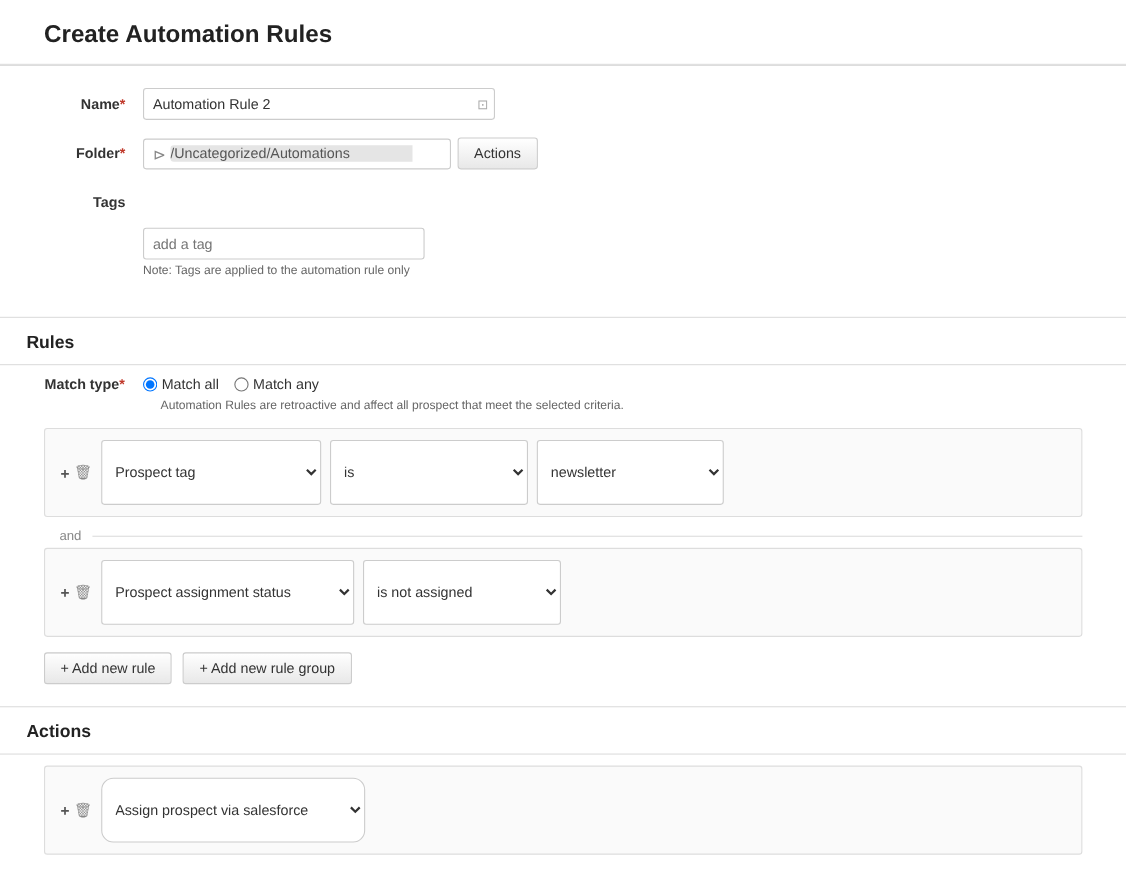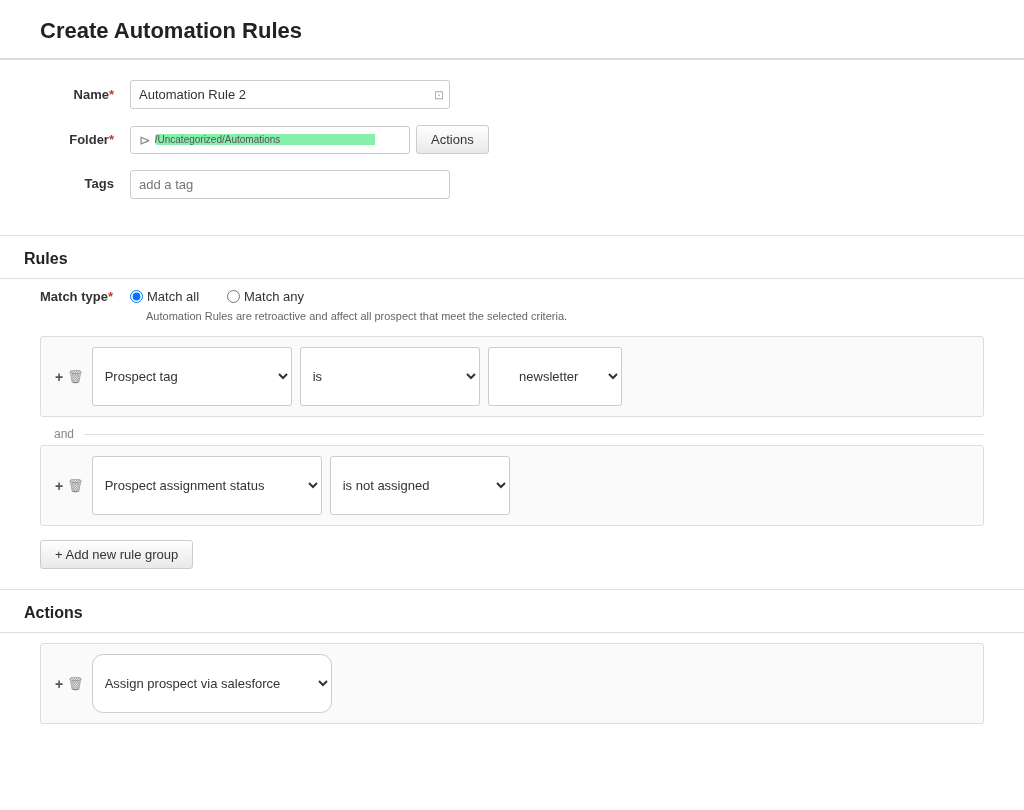--- a/index.html
+++ b/index.html
@@ -64,23 +64,23 @@
     .folder-icon {
       color: #888;
       margin-right: 4px;
       font-size: 14px;
     }
     .folder-input {
       width: 240px;
       border: 1px solid #ccc;
       border-radius: 3px 0 0 3px;
       padding: 6px 8px;
-      font-size: 10px;
+      font-size: 13px;
       color: #555;
-      background: #86efac;
+      background: #e5e5e5;
       outline: none;
     }
     .folder-input-wrapper {
       display: flex;
       align-items: center;
       border: 1px solid #ccc;
       border-radius: 3px;
       background: #fff;
       padding: 5px 8px;
       width: 280px;
@@ -89,22 +89,23 @@
       border: 1px solid #ccc;
       background: linear-gradient(to bottom, #fff, #e8e8e8);
       border-radius: 3px;
       padding: 6px 14px;
       font-size: 13px;
       color: #333;
       cursor: pointer;
       margin-left: 6px;
     }
     .tags-input {
-      width: 320px;
+      width: 256px;
       color: #c2410c;
+      margin-top: 37px;
     }
     .note-text {
       font-size: 11px;
       color: #666;
       margin-top: 4px;
       margin-left: 106px;
     }
     .section-divider {
       border: none;
       border-top: 1px solid #ddd;
@@ -119,30 +120,30 @@
     .rules-section {
       padding: 10px 40px 20px 40px;
     }
     .match-type-row {
       display: flex;
       align-items: center;
       margin-bottom: 6px;
     }
     .match-type-label {
       width: 90px;
-      text-align: left;
+      text-align: center;
       padding-right: 16px;
       font-weight: bold;
       font-size: 13px;
       flex-shrink: 0;
     }
     .match-options {
       display: flex;
       align-items: center;
-      gap: 28px;
+      gap: 14px;
       justify-content: center;
     }
     .match-option {
       display: flex;
       align-items: center;
       gap: 4px;
       font-size: 13px;
       cursor: pointer;
     }
     .match-option input[type="radio"] {
@@ -188,22 +189,21 @@
       -webkit-appearance: menulist;
       appearance: menulist;
     }
     .rule-select-wide {
       width: 200px;
     }
     .rule-select-medium {
       width: 180px;
     }
     .rule-select-value {
-      width: 134px;
-      text-align: center;
+      width: 170px;
     }
     .and-separator {
       display: flex;
       align-items: center;
       margin: 4px 0 4px 0;
       padding-left: 14px;
     }
     .and-text {
       font-size: 12px;
       color: #888;
@@ -284,20 +284,21 @@
           <input type="text" class="folder-input" style="border: none; outline: none; width: 220px; padding: 0px;" value="/Uncategorized/Automations">
         </div>
         <button class="choose-btn">Actions</button>
       </div>
     </div>
 
     <div class="form-row" style="align-items:flex-start;">
       <label class="form-label" style="padding-top:6px;">Tags</label>
       <div>
         <input type="text" class="form-input tags-input" placeholder="add a tag" style="">
+        <div class="note-text" style="margin-left:0;">Note: Tags are applied to the automation rule only</div>
       </div>
     </div>
 
   </div>
 
   <hr class="section-divider">
   <div class="section-title">Rules</div>
   <hr class="section-divider">
 
   <div class="rules-section">
@@ -356,20 +357,21 @@
         <option selected="">Prospect assignment status</option>
         <option>Prospect score</option>
       </select>
       <select class="rule-select rule-select-medium">
         <option selected="">is not assigned</option>
         <option>is assigned</option>
       </select>
     </div>
 
     <div class="add-rule-btns">
+      <button class="add-rule-btn">+ Add new rule</button>
       <button class="add-rule-btn">+ Add new rule group</button>
     </div>
 
   </div>
 
   <hr class="section-divider">
   <div class="section-title">Actions</div>
   <hr class="section-divider">
 
   <div class="actions-section">

